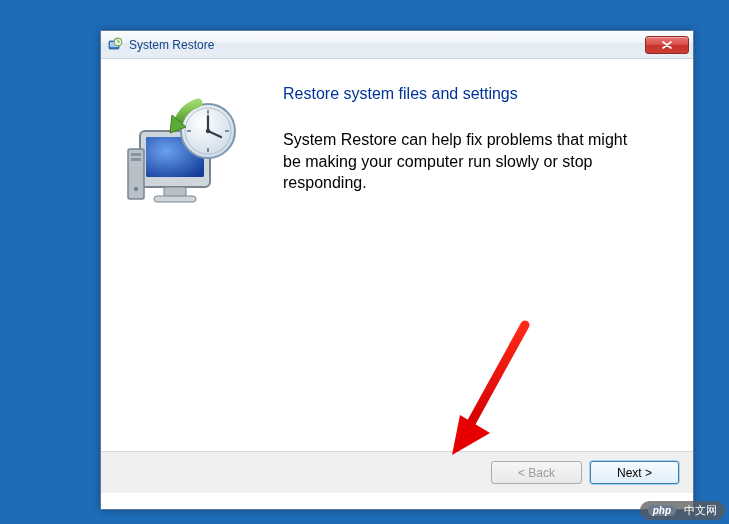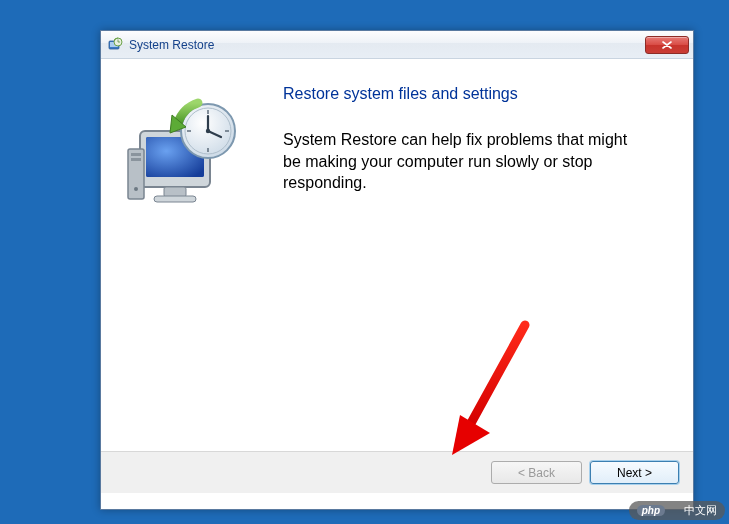--- a/index.html
+++ b/index.html
@@ -130,21 +130,21 @@
   }
   .watermark {
     position: absolute;
     right: 4px;
     bottom: 4px;
     background: rgba(90,90,90,0.75);
     border-radius: 10px;
     padding: 2px 8px;
     display: flex;
     align-items: center;
-    gap: 19px;
+    gap: 8px;
     color: #fff;
     font-size: 11px;
   }
   .watermark .php-badge {
     background: #6b7a8f;
     border-radius: 8px;
     padding: 0px 5px;
     font-weight: bold;
     font-size: 10px;
     font-style: italic;

